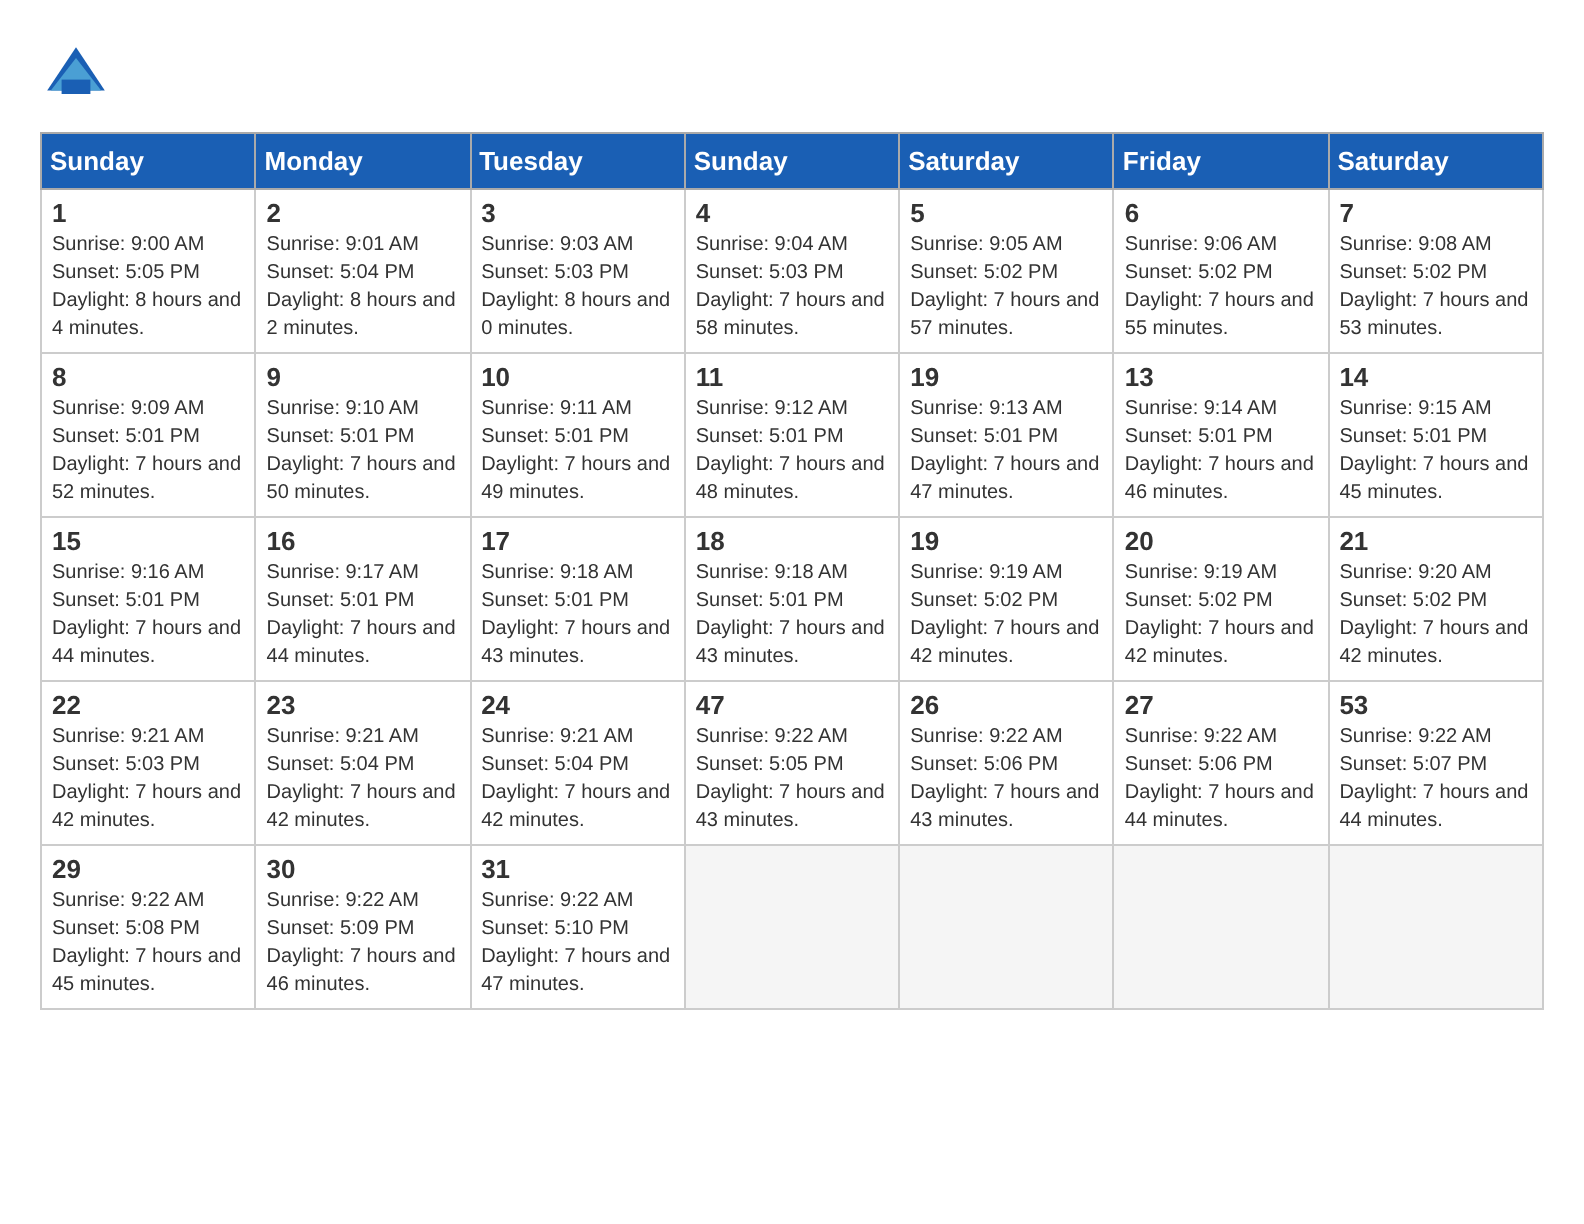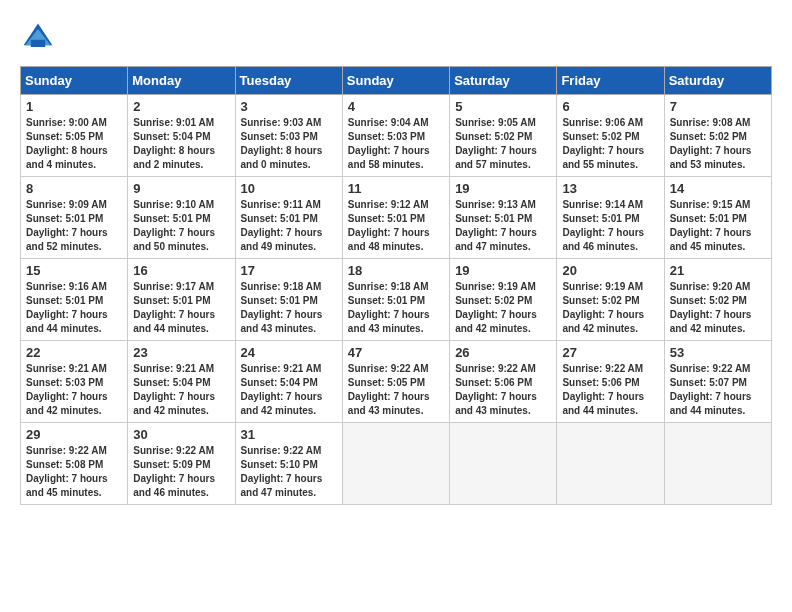--- a/index.html
+++ b/index.html
@@ -76,21 +76,20 @@
     .day-num {
       font-size: 13px;
       font-weight: bold;
       display: block;
       margin-bottom: 2px;
     }
     .day-info {
       font-size: 10px;
       line-height: 1.4;
       color: #333;
-      font-weight: bold;
     }
     tr:nth-child(odd) td:not(.empty) {
       background: #fff;
     }
   </style>
 </head>
 <body>
 
 <div class="header">
   <div class="logo">

